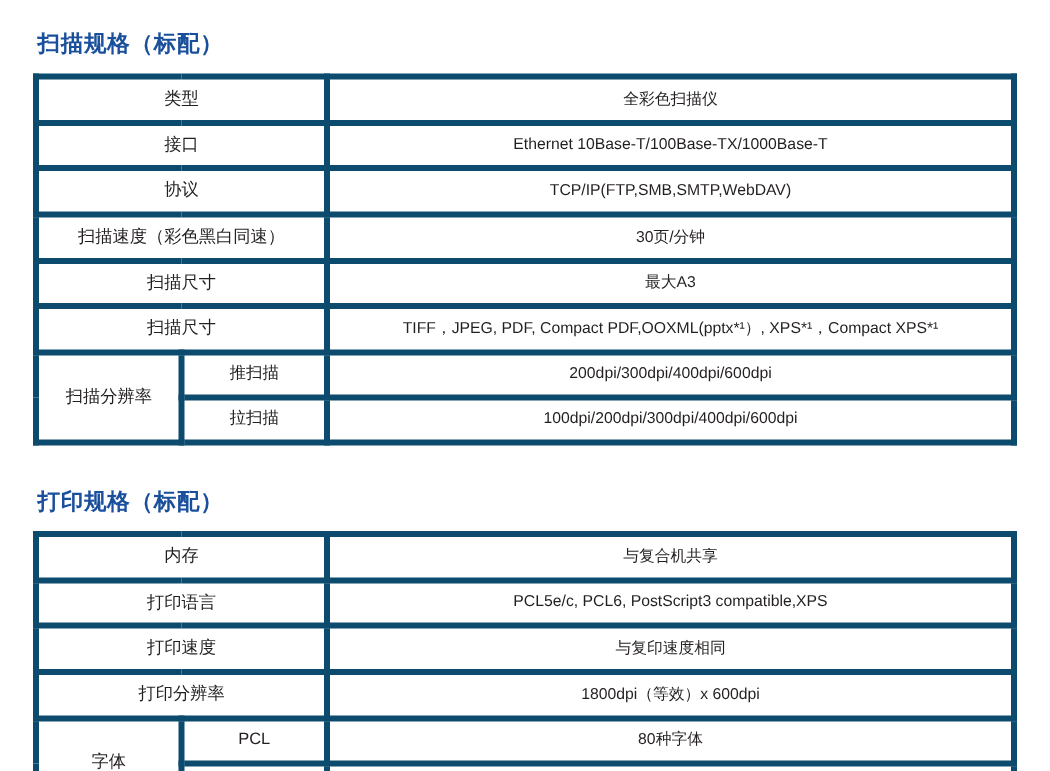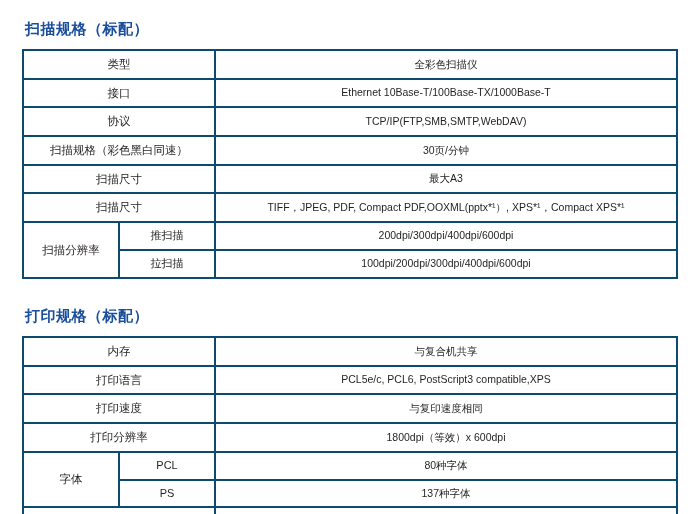--- a/index.html
+++ b/index.html
@@ -28,21 +28,21 @@
     letter-spacing: 0.5px;
     margin: 0 0 10px 3px;
   }
   table.spec {
     width: 656px;
     border-collapse: collapse;
     table-layout: fixed;
     font-size: 11px;
   }
   table.spec td {
-    border: 2px solid #0c4a6e;
+    border: 4px solid #0c4a6e;
     padding: 5px 15px;
     vertical-align: middle;
     line-height: 1.45;
     color: #231f20;
   }
   td.label {
     width: 160px;
     text-align: center;
     font-size: 11.5px;
     color: #231f20;
@@ -79,21 +79,21 @@
       </tr>
       <tr>
         <td class="label" colspan="2">接口</td>
         <td class="value">Ethernet 10Base-T/100Base-TX/1000Base-T</td>
       </tr>
       <tr>
         <td class="label" colspan="2">协议</td>
         <td class="value">TCP/IP(FTP,SMB,SMTP,WebDAV)</td>
       </tr>
       <tr>
-        <td class="label" colspan="2">扫描规格（彩色黑白同速）</td>
+        <td class="label" colspan="2">扫描速度（彩色黑白同速）</td>
         <td class="value">30页/分钟</td>
       </tr>
       <tr>
         <td class="label" colspan="2">扫描尺寸</td>
         <td class="value">最大A3</td>
       </tr>
       <tr>
         <td class="label" colspan="2">扫描尺寸</td>
         <td class="value">TIFF，JPEG, PDF, Compact PDF,OOXML(pptx*¹）, XPS*¹，Compact XPS*¹</td>
       </tr>

